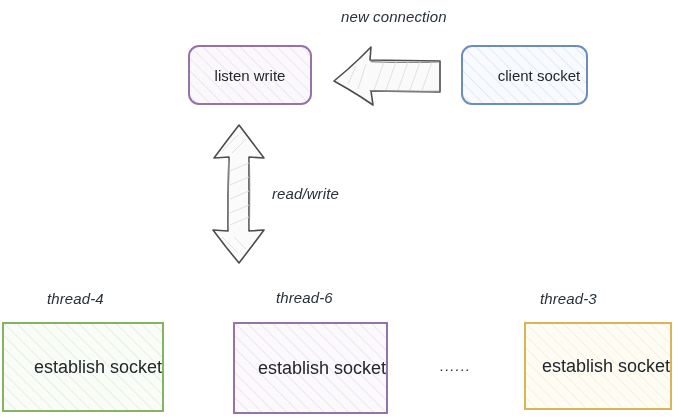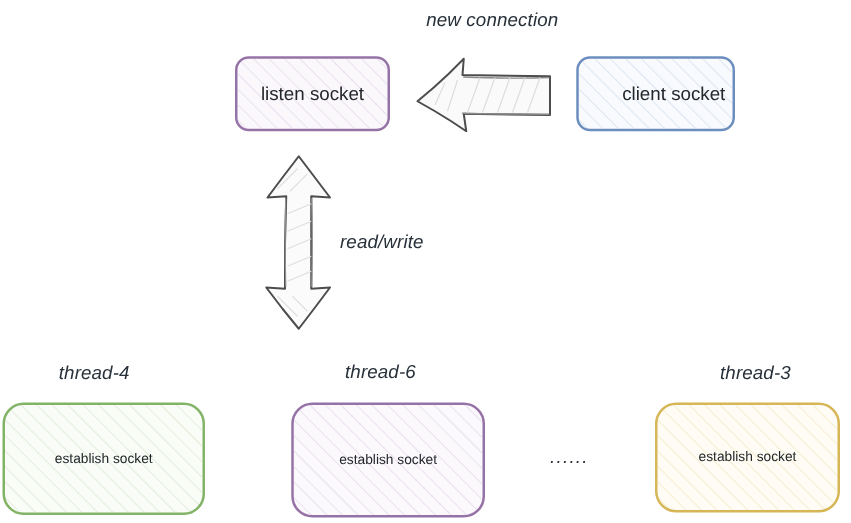--- a/index.html
+++ b/index.html
@@ -75,27 +75,26 @@
     background: #f8fafd;
     padding-left: 29px;
   }
 
   
   .rect {
     position: absolute;
     box-sizing: border-box;
     display: flex;
     align-items: center;
-    justify-content: center;
-    font-size: 11px;
+    justify-content: flex-end;
+    font-size: 18px;
     color: #23272a;
     border-style: solid;
     border-width: 2px;
     overflow: hidden;
-    border-radius: 17px;
   }
   .rect .rect-label {
     position: relative;
     z-index: 2;
     white-space: nowrap;
   }
 
   #thread-1-box {
     left: 2px;
     top: 322px;
@@ -128,39 +127,39 @@
   }
   #horizontal-arrow { left: 326px; top: 44px; }
   #vertical-arrow   { left: 208px; top: 123px; }
 
   
   #new-connection-label { left: 341px; top: 8px; }
   #read-write-label     { left: 272px; top: 185px; }
   #ellipsis-label       { left: 440px; top: 357px; letter-spacing: 1px; }
   #thread-1-label       { left: 47px;  top: 290px; }
   #thread-2-label       { left: 276px; top: 289px; }
-  #thread-3-label       { left: 576px; top: 290px; }
+  #thread-3-label       { left: 540px; top: 290px; }
 </style>
 </head>
 <body>
 
 <div id="canvas">
 
   <div class="label" id="new-connection-label">new connection</div>
 
   <div class="node" id="listen-socket">
     <svg class="hatch" viewBox="0 0 132 68" preserveAspectRatio="none">
       <defs>
         <pattern id="hatchA" width="9" height="9" patternUnits="userSpaceOnUse" patternTransform="rotate(-45)">
           <line x1="0" y1="0" x2="0" y2="9" stroke="#cdb6d8" stroke-width="1.1"></line>
         </pattern>
       </defs>
       <rect x="0" y="0" width="132" height="68" fill="url(#hatchA)" opacity="0.55"></rect>
     </svg>
-    <span class="node-label">listen socket</span>
+    <span class="node-label">listen write</span>
   </div>
 
   <div class="node" id="client-socket">
     <svg class="hatch" viewBox="0 0 135 68" preserveAspectRatio="none">
       <defs>
         <pattern id="hatchB" width="9" height="9" patternUnits="userSpaceOnUse" patternTransform="rotate(-45)">
           <line x1="0" y1="0" x2="0" y2="9" stroke="#b4c8e3" stroke-width="1.1"></line>
         </pattern>
       </defs>
       <rect x="0" y="0" width="135" height="68" fill="url(#hatchB)" opacity="0.6"></rect>

